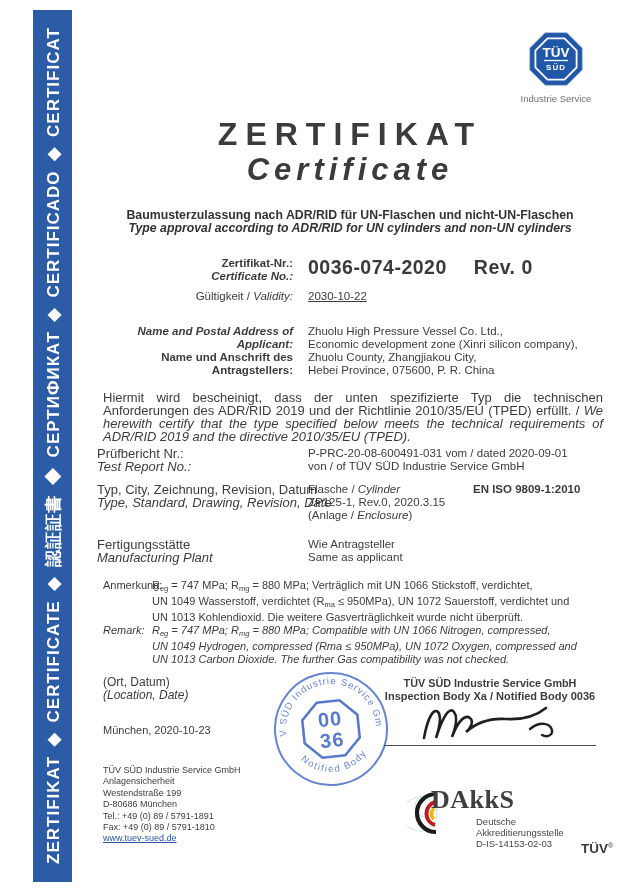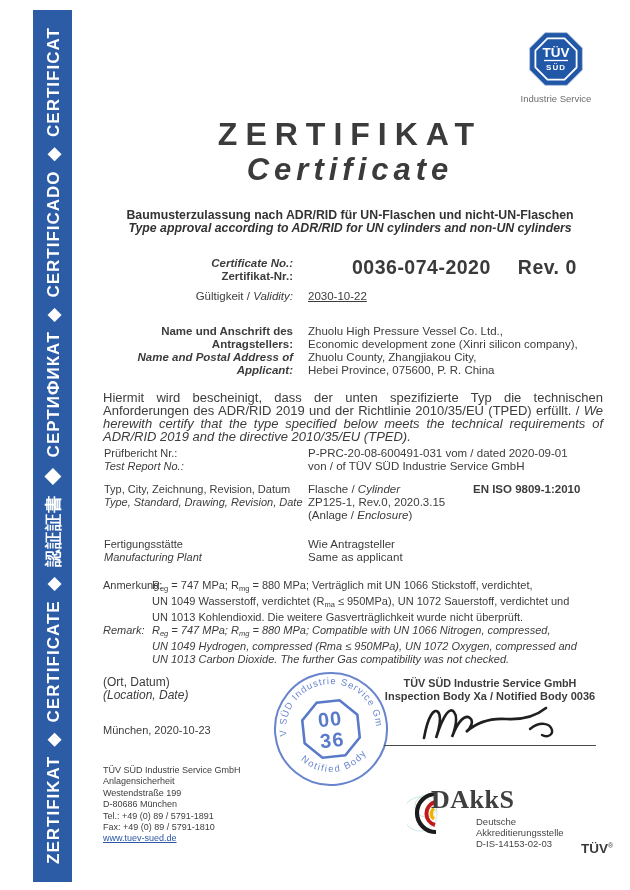--- a/index.html
+++ b/index.html
@@ -26,23 +26,23 @@
             letter-spacing:8px;color:#3b3b3b;}
   .title-en{left:65px;top:152px;width:570px;font-size:31px;font-weight:bold;
             font-style:italic;letter-spacing:5px;color:#3b3b3b;}
   .subtitle{left:55px;top:209px;width:590px;font-size:12.3px;font-weight:bold;
             line-height:12.5px;color:#333;}
 
   
   .lblcol{left:103px;width:190px;text-align:right;font-size:11.5px;line-height:13px;}
   .valcol{left:308px;font-size:11.5px;line-height:13px;}
   .certnum{left:308px;top:256px;font-size:19.5px;font-weight:bold;color:#3a3a3a;
-           letter-spacing:0.5px;white-space:nowrap;margin-left:44px;}
+           letter-spacing:0.5px;white-space:nowrap;}
   .certnum .rev{margin-left:27px;}
-  .leftlbl{left:104px;font-size:11px;line-height:13px;}
+  .leftlbl{left:97px;font-size:13px;line-height:13px;}
   .statement{left:103px;top:391px;width:500px;font-size:13px;line-height:13px;
              text-align:justify;}
   .standard{left:473px;top:483px;font-size:11.5px;font-weight:bold;}
 
   
   .remark{left:103px;top:579px;width:510px;font-size:11px;line-height:13px;}
   .remark-row{display:flex;}
   .remark-label{width:49px;flex:none;}
   .remark-text{white-space:nowrap;}
   sub{font-size:7.5px;vertical-align:-2px;}
@@ -92,35 +92,35 @@
   <div class="abs logo-caption ctr">Industrie Service</div>
 
   <div class="abs title-de ctr">ZERTIFIKAT</div>
   <div class="abs title-en ctr">Certificate</div>
   <div class="abs subtitle ctr">
     <div>Baumusterzulassung nach ADR/RID für UN-Flaschen und nicht-UN-Flaschen</div>
     <div class="it">Type approval according to ADR/RID for UN cylinders and non-UN cylinders</div>
   </div>
 
   <div class="abs lblcol" style="top:257px;">
+    <div class="b">Zertifikat-Nr.:</div>
     <div class="b it">Certificate No.:</div>
-    <div class="b">Zertifikat-Nr.:</div>
   </div>
   <div class="abs certnum">
     <span>0036-074-2020</span><span class="rev">Rev. 0</span>
   </div>
 
   <div class="abs lblcol" style="top:290px;">
     <span>Gültigkeit / </span><span class="it">Validity:</span>
   </div>
   <div class="abs valcol" style="top:290px;text-decoration:underline;">2030-10-22</div>
 
   <div class="abs lblcol" style="top:325px;">
+    <div class="b it">Name and Postal Address of Applicant:</div>
     <div class="b">Name und Anschrift des Antragstellers:</div>
-    <div class="b it">Name and Postal Address of Applicant:</div>
   </div>
   <div class="abs valcol" style="top:325px;">
     <div>Zhuolu High Pressure Vessel Co. Ltd.,</div>
     <div>Economic development zone (Xinri silicon company),</div>
     <div>Zhuolu County, Zhangjiakou City,</div>
     <div>Hebei Province, 075600, P. R. China</div>
   </div>
 
   <div class="abs statement">
     <span>Hiermit wird bescheinigt, dass der unten spezifizierte Typ die technischen Anforderungen des ADR/RID 2019 und der Richtlinie 2010/35/EU (TPED) erfüllt. / </span><span class="it">We herewith certify that the type specified below meets the technical requirements of ADR/RID 2019 and the directive 2010/35/EU (TPED).</span>

